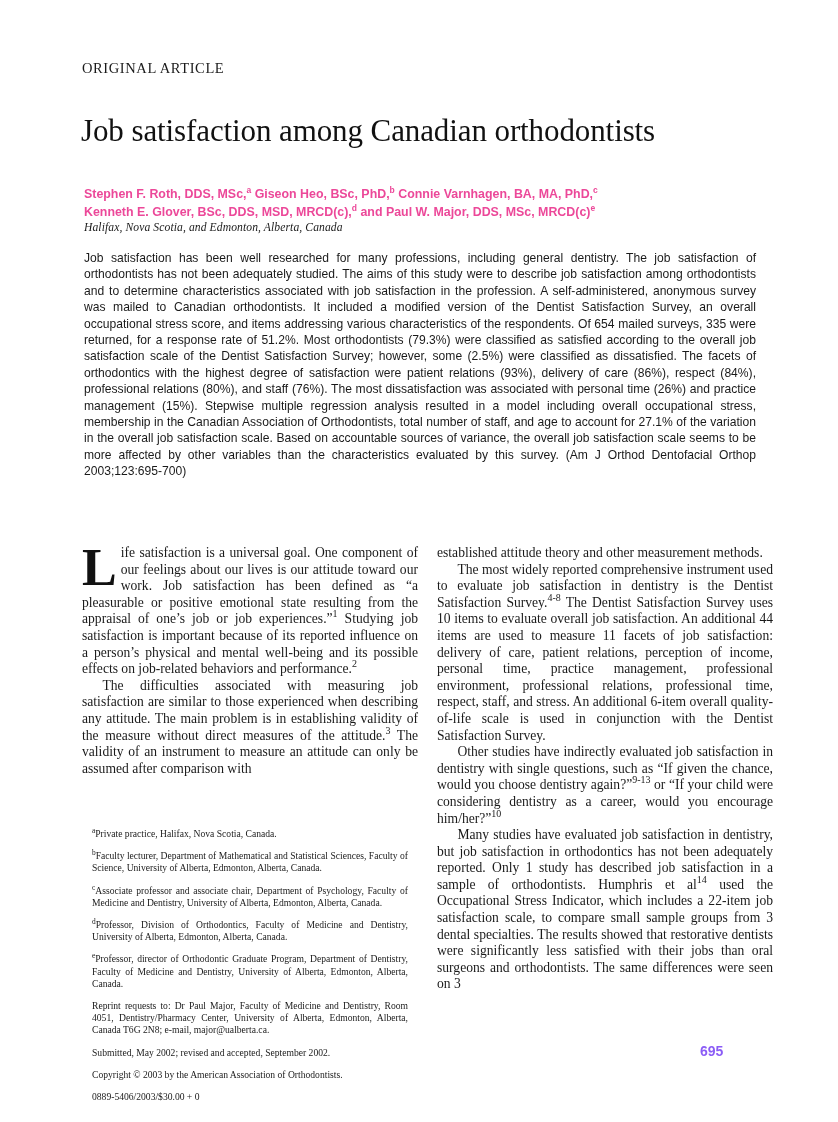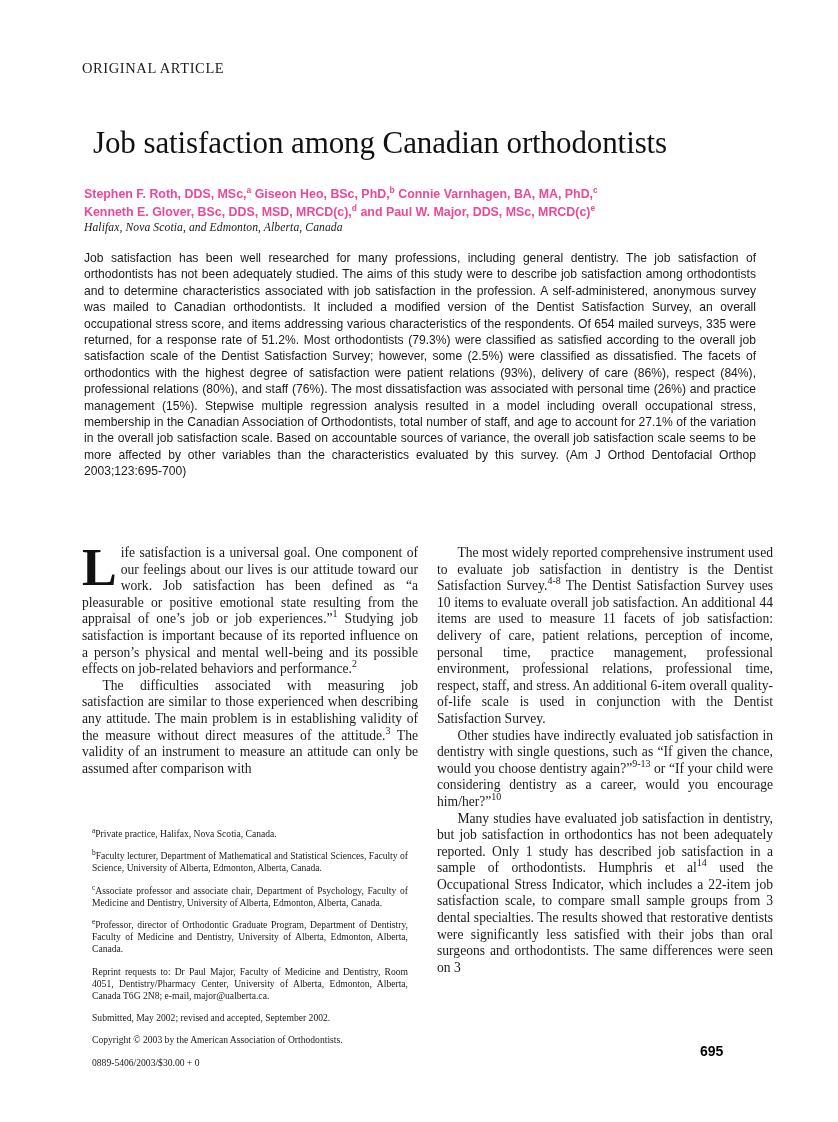--- a/index.html
+++ b/index.html
@@ -37,21 +37,21 @@
   .article-title {
     position: absolute;
     left: 81px;
     top: 113px;
     width: 700px;
     font-family: "Liberation Serif", "DejaVu Serif", serif;
     font-size: 31px;
     font-weight: normal;
     line-height: 1.15;
     color: #111111;
-    margin: 12px;
+    margin: 0;
     letter-spacing: -0.1px;
   }
 
   
   .authors {
     position: absolute;
     left: 84px;
     top: 186px;
     width: 690px;
     font-family: "Liberation Sans", "DejaVu Sans", sans-serif;
@@ -149,21 +149,21 @@
   .fn-tight { text-align: justify; }
 
   
   .folio {
     position: absolute;
     left: 700px;
     top: 1043px;
     font-family: "Liberation Sans", "DejaVu Sans", sans-serif;
     font-size: 14px;
     font-weight: bold;
-    color: #000000;
+    color: #8b5cf6;
   }
 </style>
 </head>
 <body>
 
 <div class="page">
 
   <div class="kicker">ORIGINAL ARTICLE</div>
 
   <h1 class="article-title">Job satisfaction among Canadian orthodontists</h1>
@@ -176,29 +176,31 @@
   <div class="affil-line">Halifax, Nova Scotia, and Edmonton, Alberta, Canada</div>
 
   <div class="abstract">Job satisfaction has been well researched for many professions, including general dentistry. The job satisfaction of orthodontists has not been adequately studied. The aims of this study were to describe job satisfaction among orthodontists and to determine characteristics associated with job satisfaction in the profession. A self-administered, anonymous survey was mailed to Canadian orthodontists. It included a modified version of the Dentist Satisfaction Survey, an overall occupational stress score, and items addressing various characteristics of the respondents. Of 654 mailed surveys, 335 were returned, for a response rate of 51.2%. Most orthodontists (79.3%) were classified as satisfied according to the overall job satisfaction scale of the Dentist Satisfaction Survey; however, some (2.5%) were classified as dissatisfied. The facets of orthodontics with the highest degree of satisfaction were patient relations (93%), delivery of care (86%), respect (84%), professional relations (80%), and staff (76%). The most dissatisfaction was associated with personal time (26%) and practice management (15%). Stepwise multiple regression analysis resulted in a model including overall occupational stress, membership in the Canadian Association of Orthodontists, total number of staff, and age to account for 27.1% of the variation in the overall job satisfaction scale. Based on accountable sources of variance, the overall job satisfaction scale seems to be more affected by other variables than the characteristics evaluated by this survey. (Am J Orthod Dentofacial Orthop 2003;123:695-700)</div>
 
   <div class="col col-left">
     <p class="first"><span class="dropcap">L</span><span>ife satisfaction is a universal goal. One component of our feelings about our lives is our attitude toward our work. Job satisfaction has been defined as “a pleasurable or positive emotional state resulting from the appraisal of one’s job or job experiences.”</span><sup>1</sup><span> Studying job satisfaction is important because of its reported influence on a person’s physical and mental well-being and its possible effects on job-related behaviors and performance.</span><sup>2</sup></p>
     <p><span>The difficulties associated with measuring job satisfaction are similar to those experienced when describing any attitude. The main problem is in establishing validity of the measure without direct measures of the attitude.</span><sup>3</sup><span> The validity of an instrument to measure an attitude can only be assumed after comparison with</span></p>
   </div>
 
   <div class="col col-right">
+    <p class="first">established attitude theory and other measurement methods.</p>
     <p><span>The most widely reported comprehensive instrument used to evaluate job satisfaction in dentistry is the Dentist Satisfaction Survey.</span><sup>4-8</sup><span> The Dentist Satisfaction Survey uses 10 items to evaluate overall job satisfaction. An additional 44 items are used to measure 11 facets of job satisfaction: delivery of care, patient relations, perception of income, personal time, practice management, professional environment, professional relations, professional time, respect, staff, and stress. An additional 6-item overall quality-of-life scale is used in conjunction with the Dentist Satisfaction Survey.</span></p>
     <p><span>Other studies have indirectly evaluated job satisfaction in dentistry with single questions, such as “If given the chance, would you choose dentistry again?”</span><sup>9-13</sup><span> or “If your child were considering dentistry as a career, would you encourage him/her?”</span><sup>10</sup></p>
     <p><span>Many studies have evaluated job satisfaction in dentistry, but job satisfaction in orthodontics has not been adequately reported. Only 1 study has described job satisfaction in a sample of orthodontists. Humphris et al</span><sup>14</sup><span> used the Occupational Stress Indicator, which includes a 22-item job satisfaction scale, to compare small sample groups from 3 dental specialties. The results showed that restorative dentists were significantly less satisfied with their jobs than oral surgeons and orthodontists. The same differences were seen on 3</span></p>
   </div>
 
   <div class="footnotes">
     <p class="fn-tight"><sup>a</sup><span>Private practice, Halifax, Nova Scotia, Canada.</span></p>
     <p class="fn-tight"><sup>b</sup><span>Faculty lecturer, Department of Mathematical and Statistical Sciences, Faculty of Science, University of Alberta, Edmonton, Alberta, Canada.</span></p>
     <p class="fn-tight"><sup>c</sup><span>Associate professor and associate chair, Department of Psychology, Faculty of Medicine and Dentistry, University of Alberta, Edmonton, Alberta, Canada.</span></p>
+    <p class="fn-tight"><sup>d</sup><span>Professor, Division of Orthodontics, Faculty of Medicine and Dentistry, University of Alberta, Edmonton, Alberta, Canada.</span></p>
     <p class="fn-tight"><sup>e</sup><span>Professor, director of Orthodontic Graduate Program, Department of Dentistry, Faculty of Medicine and Dentistry, University of Alberta, Edmonton, Alberta, Canada.</span></p>
     <p class="fn-tight">Reprint requests to: Dr Paul Major, Faculty of Medicine and Dentistry, Room 4051, Dentistry/Pharmacy Center, University of Alberta, Edmonton, Alberta, Canada T6G 2N8; e-mail, major@ualberta.ca.</p>
     <p>Submitted, May 2002; revised and accepted, September 2002.</p>
     <p>Copyright © 2003 by the American Association of Orthodontists.</p>
     <p>0889-5406/2003/$30.00 + 0</p>
   </div>
 
   <div class="folio">695</div>
 
 </div>

